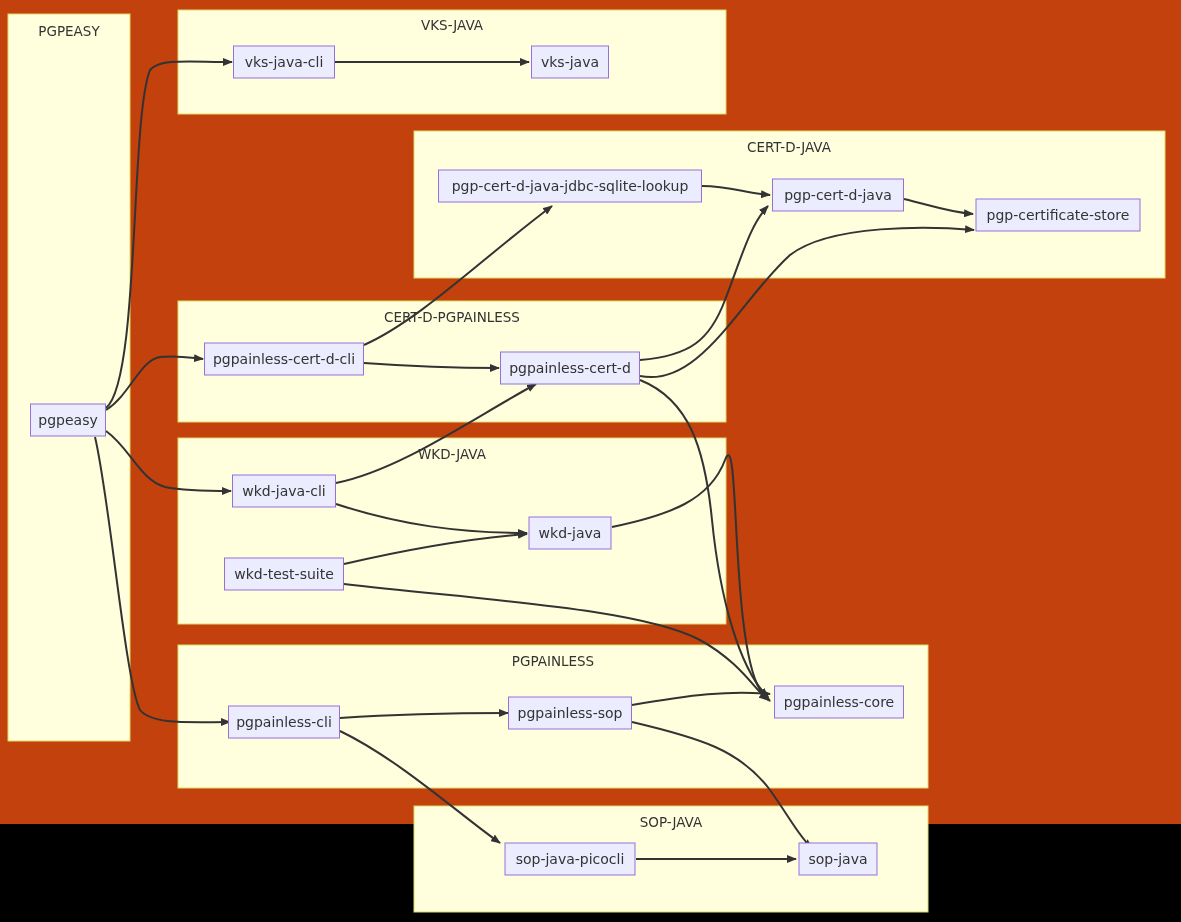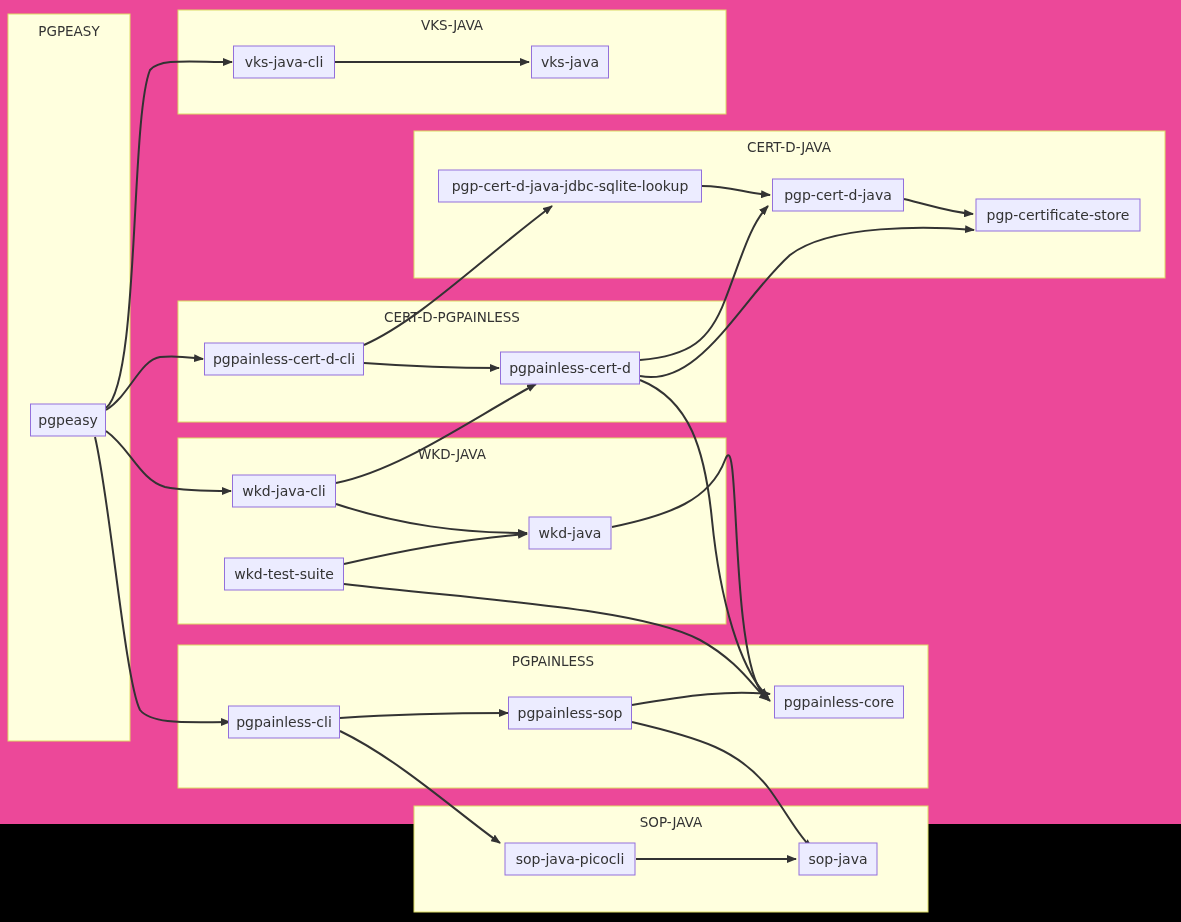--- a/index.html
+++ b/index.html
@@ -10,21 +10,21 @@
   body {
     width: 1181px;
     height: 922px;
     overflow: hidden;
     font-family: "DejaVu Sans", "Liberation Sans", sans-serif;
   }
   #diagram-root {
     position: relative;
     width: 1181px;
     height: 824px;
-    background: #ec4899;
+    background: #c2410c;
     text-decoration: underline;
   }
   svg#graph {
     display: block;
     width: 1181px;
     height: 922px;
   }
   .cluster-rect {
     fill: #ffffde;
     stroke: #dcdc64;

